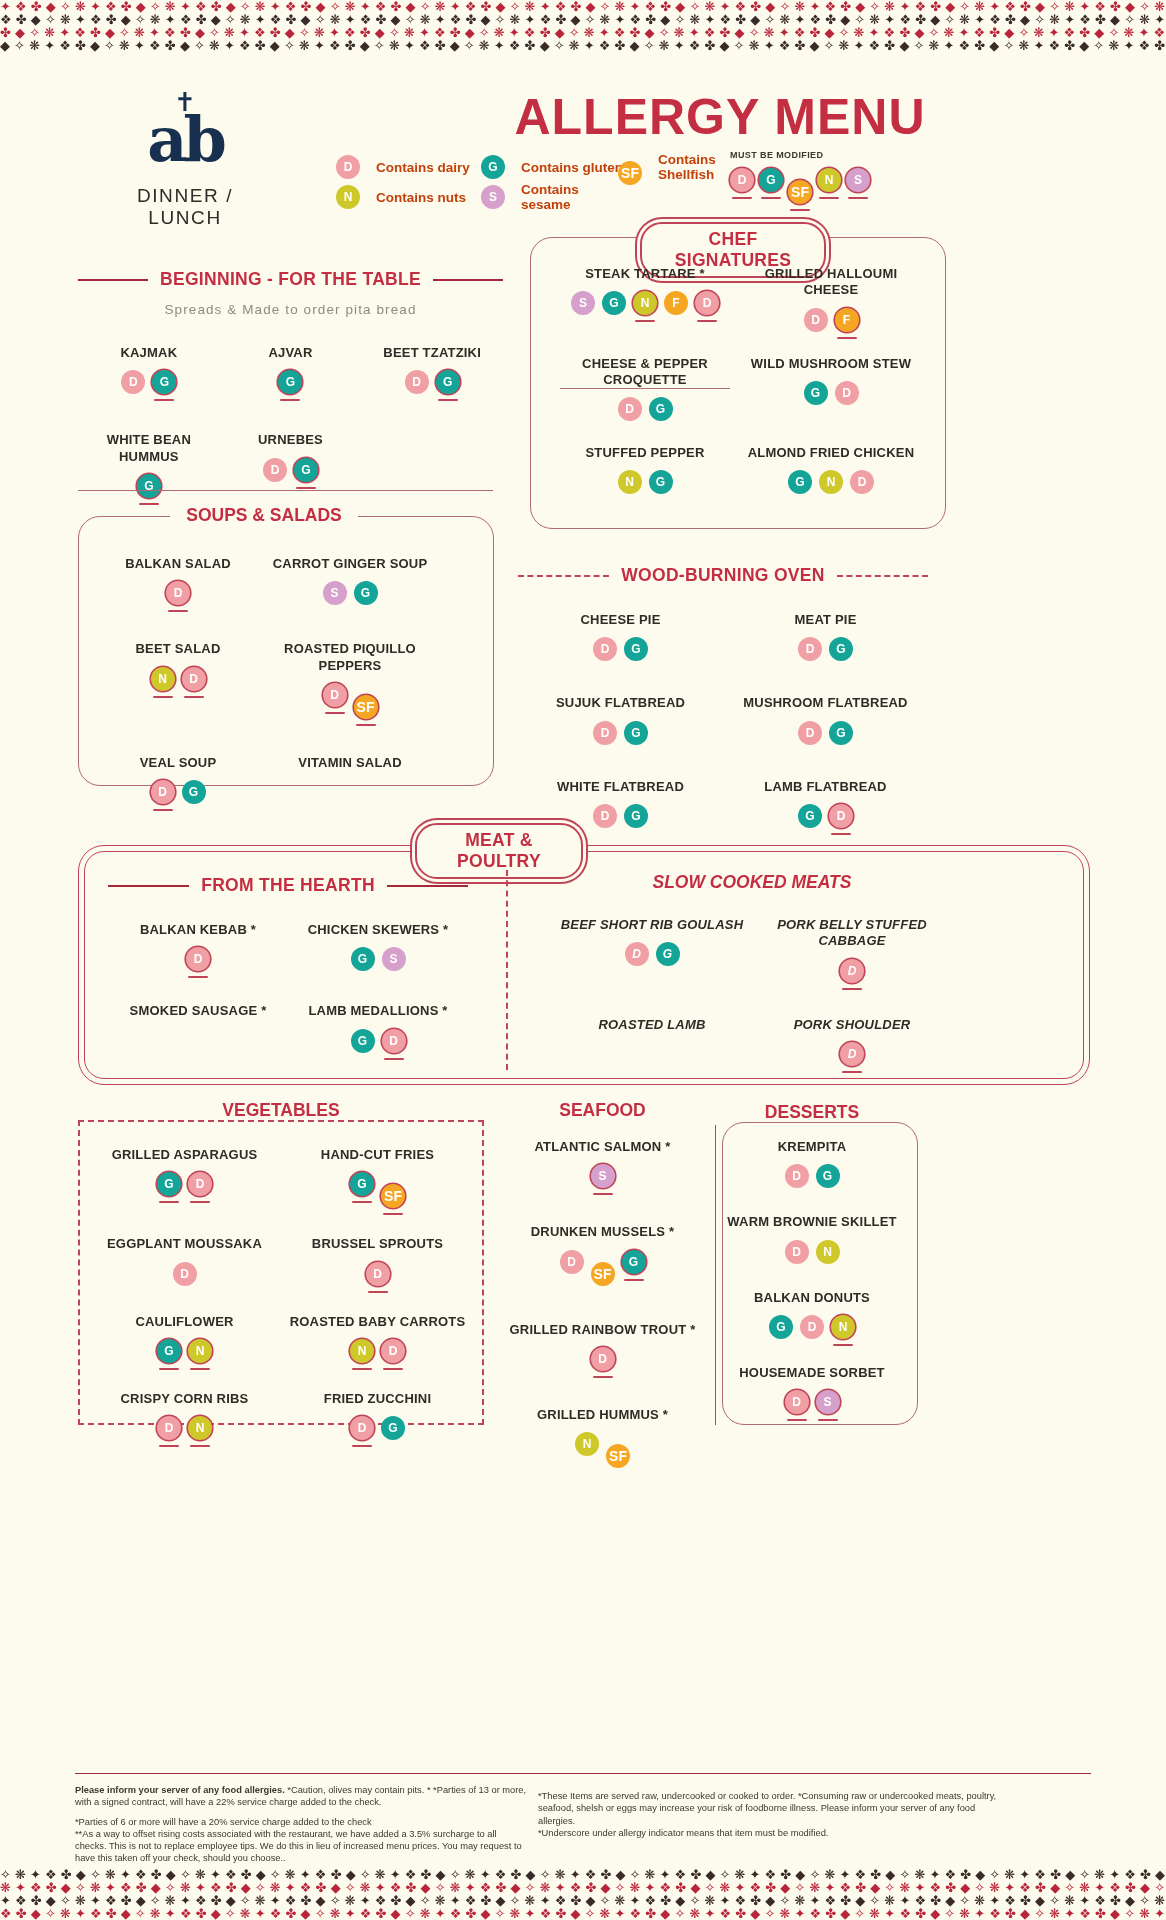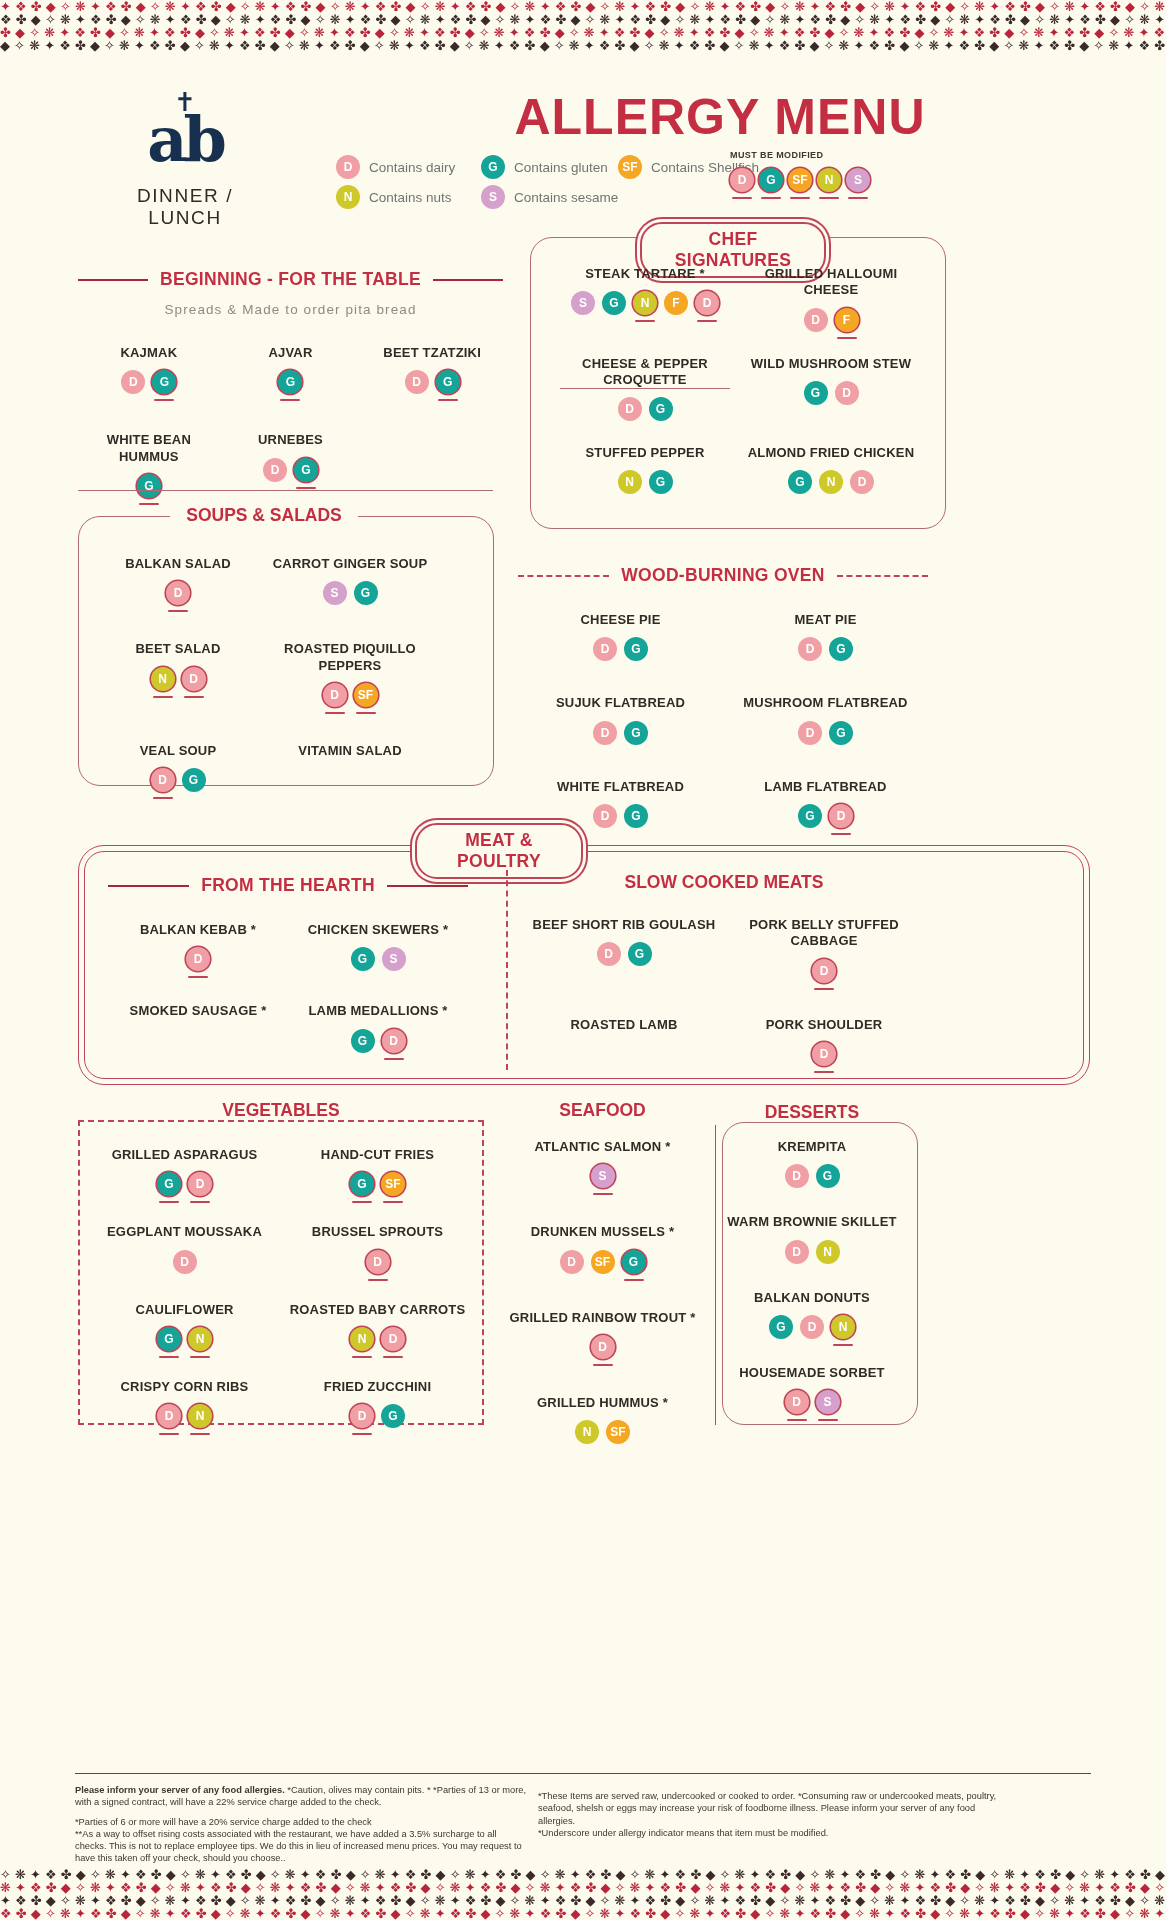--- a/index.html
+++ b/index.html
@@ -26,35 +26,35 @@
   .logo-mark { font-family: "DejaVu Serif", serif; font-size: 62px; font-weight: bold; color: #17304f; line-height: 1; letter-spacing: -4px;}
   .logo-cross { color: #17304f; font-size: 26px; line-height: 14px; }
   .logo-sub { margin-top: 14px; font-size: 19px; letter-spacing: 1.6px; color: #2f2b26; font-weight: 300; }
 
   .menu-title { position: absolute; top: 88px; left: 380px; width: 680px; text-align: center;
                 font-size: 50px; font-weight: bold; color: #c32e42; letter-spacing: 1px; }
 
   .legend { position: absolute; top: 152px; left: 336px; width: 400px; }
   .legend-row { display: flex; align-items: center; height: 30px; }
   .legend-item { display: flex; align-items: center; width: 150px; }
-  .legend-item .lbl { margin-left: 9px; font-size: 13.5px; color: #737373; }
+  .legend-item .lbl { margin-left: 16px; font-size: 13.5px; color: #c2410c; font-weight: bold; }
   .legend-col2 { position: absolute; top: 152px; left: 481px; width: 260px; }
   .legend-col3 { position: absolute; top: 152px; left: 618px; width: 220px; }
 
   .must-mod { position: absolute; top: 150px; left: 730px; width: 140px; }
   .must-mod .mm-label { font-size: 9px; font-weight: bold; letter-spacing: .4px; color: #3b382f; }
   .must-mod .mm-badges { display: flex; gap: 5px; margin-top: 8px; }
 
   
   .badge { width: 24px; height: 24px; border-radius: 50%; display: inline-flex;
            align-items: center; justify-content: center; font-size: 12px; font-weight: bold;
            color: #fff; position: relative; flex: 0 0 auto; }
   .badge.D  { background: #f0a0a4; }
   .badge.G  { background: #14a598; }
-  .badge.SF { background: #f5a623; font-size: 12px; }
+  .badge.SF { background: #f5a623; font-size: 14px; margin-top: 12px; }
   .badge.F  { background: #f5a623; }
   .badge.N  { background: #cfc82b; }
   .badge.S  { background: #d6a0cd; }
   .badge.mod { box-shadow: 0 0 0 1.6px #c04458; }
   .badge.mod::after { content: ""; position: absolute; left: 2px; right: 2px; bottom: -7px;
                       height: 2px; background: #c04458; border-radius: 1px; }
 
   .badges { display: flex; gap: 7px; justify-content: center; margin-top: 9px; }
 
   
@@ -1026,21 +1026,21 @@
         <div class="badges">
           <span class="badge G">G</span>
           <span class="badge D mod">D</span>
         </div>
       </div>
     </div>
 </div>
 
 <div class="dashline-v" style="left:506px; top:870px; height:200px;"></div>
 
-<div class="blk" style="left:524px; top:872px; width:400px;">
+<div class="blk" style="left:552px; top:872px; width:400px;font-style:italic;">
   <div style="text-align:center;">
     <span class="txt" style="font-size:17.5px; font-weight:bold; color:#c32e42;">SLOW COOKED MEATS</span>
   </div>
   <div id="slow-grid" style="display:grid; grid-template-columns:1fr 1fr; row-gap:34px; margin-top:24px;">
       <div class="dish">
         <div class="name">BEEF SHORT RIB GOULASH</div>
         <div class="badges">
           <span class="badge D">D</span>
           <span class="badge G">G</span>
         </div>

